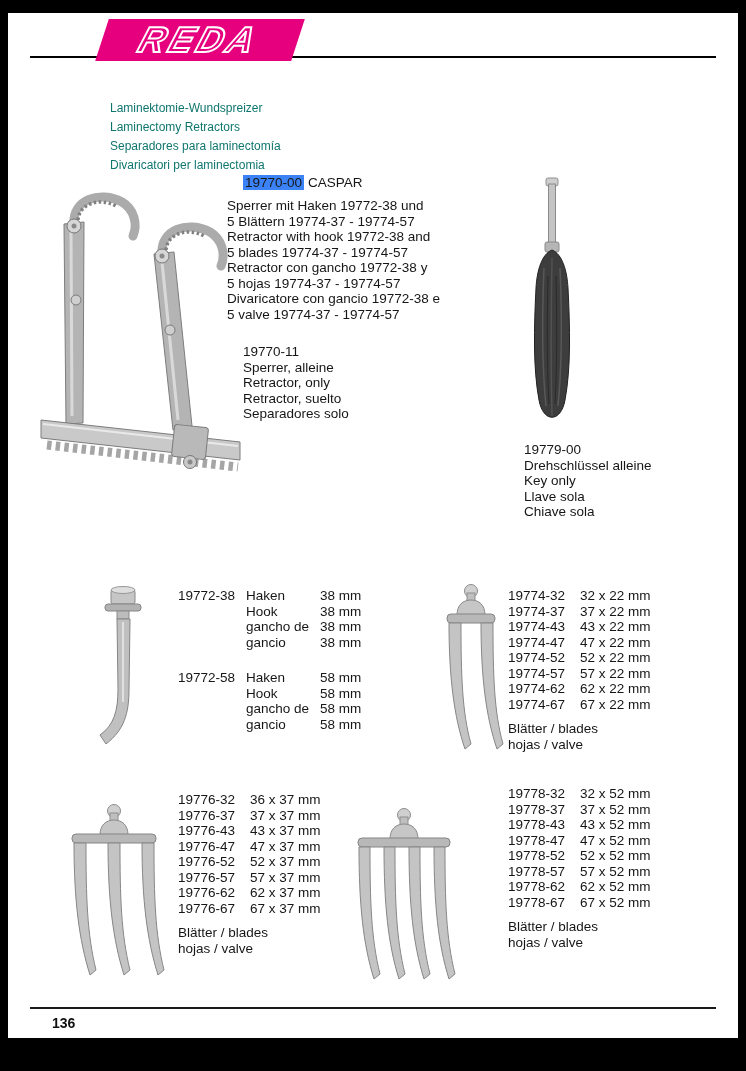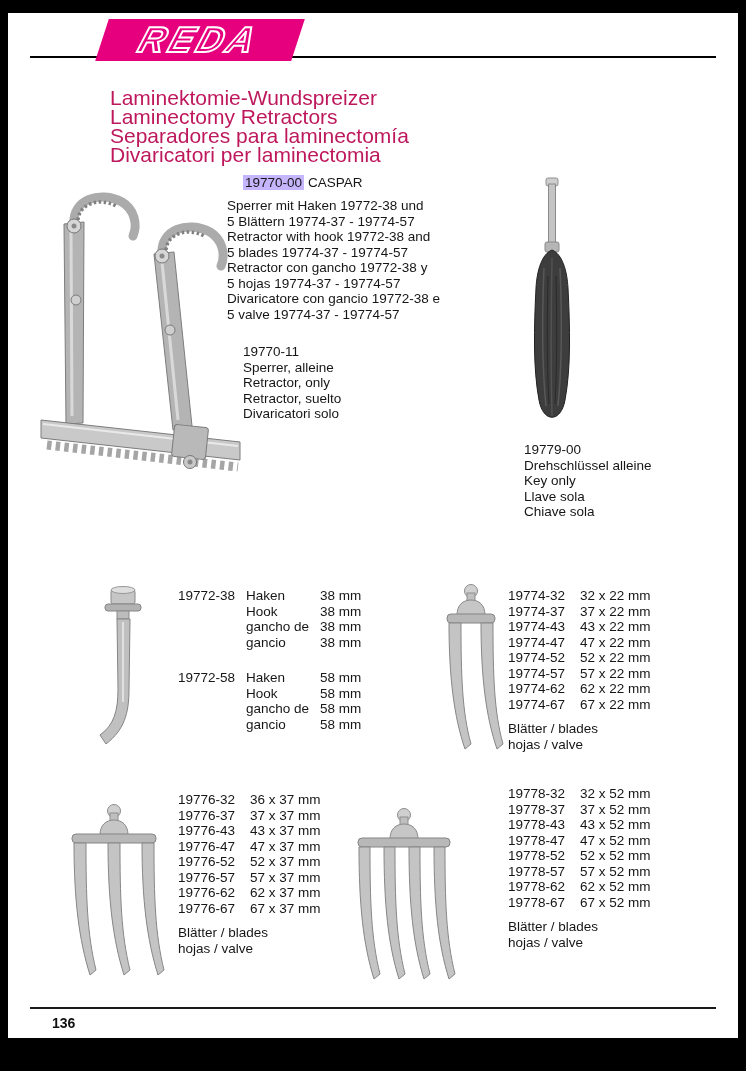--- a/index.html
+++ b/index.html
@@ -14,26 +14,26 @@
   .bar-left   { position:absolute; top:0; left:0; width:8px; height:100%; background:#000; }
   .bar-right  { position:absolute; top:0; right:0; width:8px; height:100%; background:#000; }
 
   
   .header-rule { position:absolute; top:56px; left:30px; right:30px; border-top:2px solid #000; z-index:1; }
   .logo { position:absolute; left:102px; top:19px; width:196px; height:42px; background:#e6007e;
           transform:skewX(-18deg); display:flex; align-items:center; justify-content:center; z-index:2; }
   .logo-text { font-style:italic; font-weight:bold; font-size:36px; letter-spacing:4px; line-height:1;
                color:#e6007e; -webkit-text-stroke:2px #ffffff; padding-right:2px; }
 
-  .title-block { position:absolute; left:110px; top:88px; font-size:21px; line-height:19px; color:#be185d; }
+  .title-block { position:absolute; left:110px; top:99px; font-size:12px; line-height:19px; color:#0f766e; }
 
   .body-text { font-size:13.5px; line-height:15.5px; color:#161616; }
 
   .caspar-heading { position:absolute; left:243px; top:175px; font-size:13.5px; }
-  .code-highlight { background:#c4b5fd; padding:0 2px; margin-right:4px; }
+  .code-highlight { background:#3b82f6; padding:0 2px; margin-right:4px; }
 
   .desc { position:absolute; left:227px; top:198px; }
   .desc .u { text-underline-offset:2px; }
 
   .block-19770-11 { position:absolute; left:243px; top:344px; }
   .block-19779-00 { position:absolute; left:524px; top:442px; }
 
   
   .img-retractor { position:absolute; left:33px;  top:190px; }
   .img-key       { position:absolute; left:516px; top:176px; }
@@ -101,21 +101,21 @@
       <div class="desc-line">5 valve 19774-37 - 19774-57</div>
     </div>
 
   <div class="block-19770-11 body-text">
     <div class="code-line">19770-11</div>
     <div>
 
     <div class="t-line">Sperrer, alleine</div>
         <div class="t-line">Retractor, only</div>
         <div class="t-line">Retractor, suelto</div>
-        <div class="t-line">Divaricatori solo</div>
+        <div class="t-line">Separadores solo</div>
       </div>
   </div>
 
   <div class="img-retractor">
     <svg width="215" height="315" viewBox="0 0 215 315">
 
       <polygon points="31,34 51,32 50,233 33,234" fill="#b4b4b4" stroke="#7d7d7d"></polygon>
       <line x1="38" y1="42" x2="39" y2="226" stroke="#d9d9d9" stroke-width="3"></line>
 
       <polygon points="121,64 141,62 159,236 140,240" fill="#b4b4b4" stroke="#7d7d7d"></polygon>

